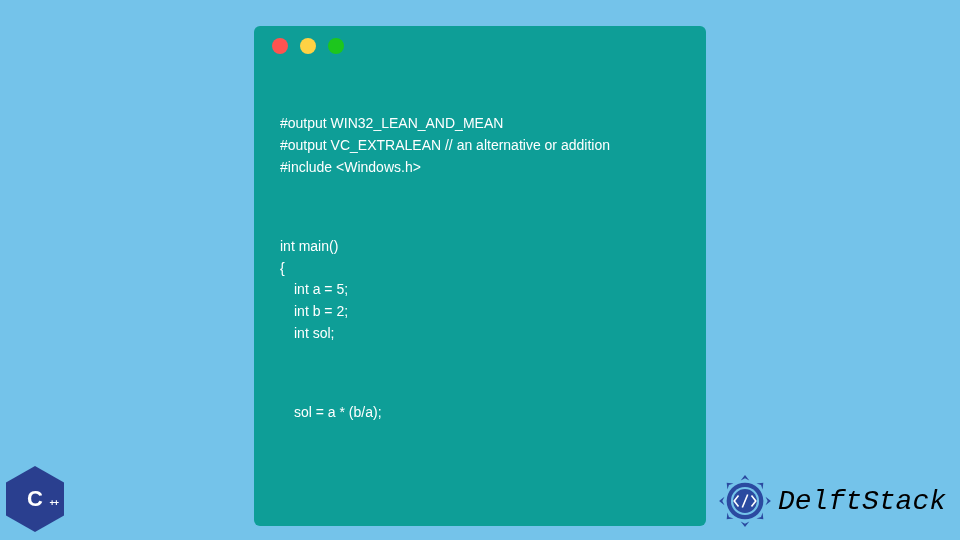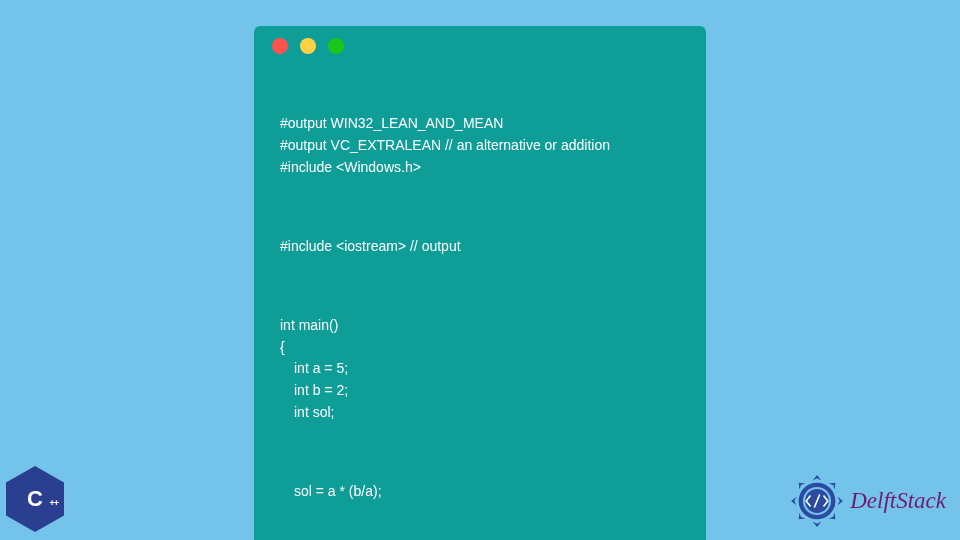--- a/index.html
+++ b/index.html
@@ -80,23 +80,23 @@
   }
   .brand {
     position: absolute;
     right: 14px;
     bottom: 12px;
     display: flex;
     align-items: center;
     gap: 6px;
   }
   .brand-text {
-    font-family: Liberation Serif, serif;
-    font-size: 23px;
-    color: #701a75;
+    font-family: Liberation Mono, monospace;
+    font-size: 28px;
+    color: #000000;
     font-style: italic;
   }
   .gear {
     width: 54px;
     height: 54px;
     position: relative;
   }
   .gear svg { width: 100%; height: 100%; }
   .code-block { margin-bottom: 14px; }
   .code-block:last-child { margin-bottom: 16px; }
@@ -107,21 +107,20 @@
 <div class="code-window">
   <div class="titlebar">
     <div class="dot dot-red"></div>
     <div class="dot dot-yellow"></div>
     <div class="dot dot-green"></div>
   </div>
   <div class="code-body">
     <div class="code-block"><span>#output WIN32_LEAN_AND_MEAN</span>
 <span>#output VC_EXTRALEAN // an alternative or addition</span>
 <span>#include &lt;Windows.h&gt;</span></div>
-    <div class="code-block"><span>#include &lt;iostream&gt; // output</span></div>
     <div class="code-block"><span>int main()</span>
 <span>{</span>
 <span> int a = 5;</span>
 <span> int b = 2;</span>
 <span> int sol;</span></div>
     <div class="code-block"><span> sol = a * (b/a);</span></div>
     
   </div>
 </div>
 

